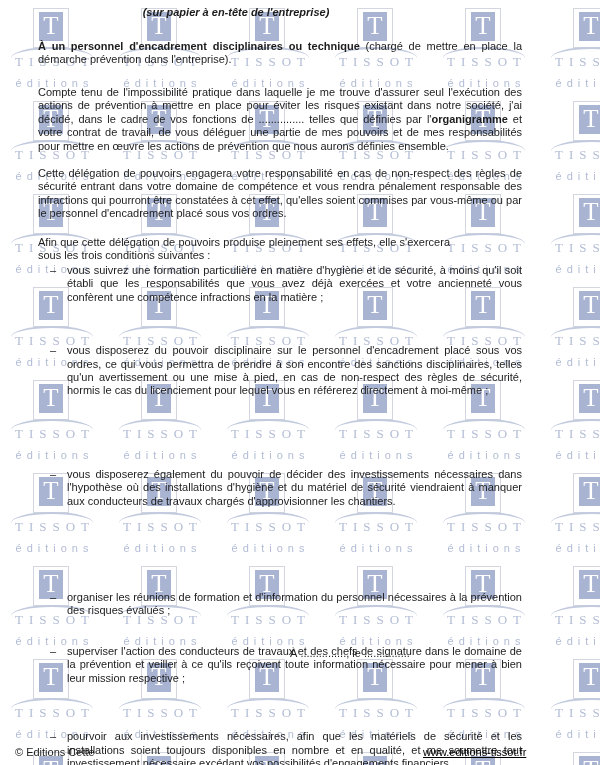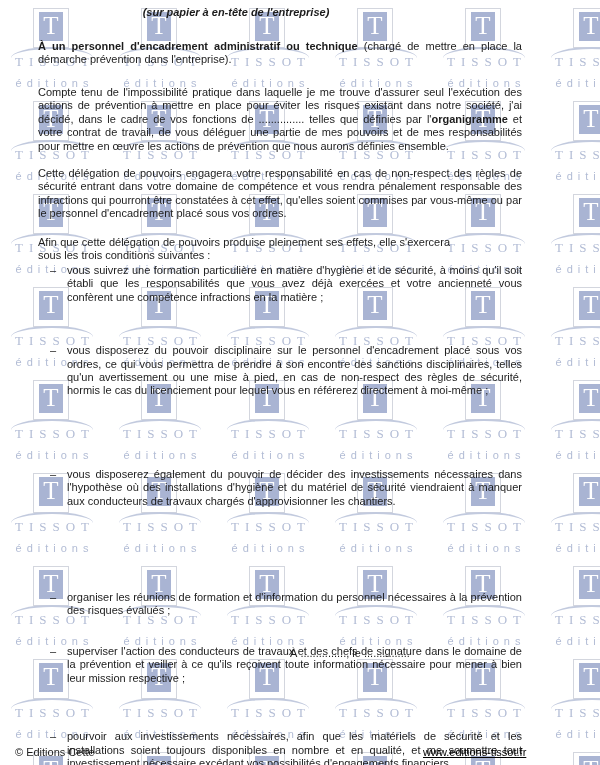--- a/index.html
+++ b/index.html
@@ -481,21 +481,21 @@
       <div class="wm-box-inner">T</div>
     </div>
 
   </div>
   </div>
 
 <div class="doc">
 
   <div class="abs header-note">(sur papier à en-tête de l'entreprise)</div>
 
-  <p class="abs" style="top:40px;left:0;width:484px;"><span class="b">À un personnel d'encadrement administratif ou technique</span><span> (chargé de mettre en place la démarche prévention dans l'entreprise).</span></p>
+  <p class="abs" style="top:40px;left:0;width:484px;"><span class="b">À un personnel d'encadrement disciplinaires ou technique</span><span> (chargé de mettre en place la démarche prévention dans l'entreprise).</span></p>
 
   <p class="abs" style="top:86px;left:0;width:484px;"><span>Compte tenu de l'impossibilité pratique dans laquelle je me trouve d'assurer seul l'exécution des actions de prévention à mettre en place pour éviter les risques existant dans notre société, j'ai décidé, dans le cadre de vos fonctions de ............... telles que définies par l'</span><span class="b">organigramme</span><span> et votre contrat de travail, de vous déléguer une partie de mes pouvoirs et de mes responsabilités pour mettre en œuvre les actions de prévention que nous aurons définies ensemble.</span></p>
 
   <p class="abs" style="top:167px;left:0;width:484px;">Cette délégation de pouvoirs engagera votre responsabilité en cas de non-respect des règles de sécurité entrant dans votre domaine de compétence et vous rendra pénalement responsable des infractions qui pourront être constatées à cet effet, qu'elles soient commises par vous-même ou par le personnel d'encadrement placé sous vos ordres.</p>
 
   <p class="abs narrow" style="top:236px;left:0;">Afin que cette délégation de pouvoirs produise pleinement ses effets, elle s'exercera sous les trois conditions suivantes :</p>
 
   <div class="abs blk bullet" style="top:264px;left:0;">
     <span class="dash">–</span>
     <span>vous suivrez une formation particulière en matière d'hygiène et de sécurité, à moins qu'il soit établi que les responsabilités que vous avez déjà exercées et votre ancienneté vous confèrent une compétence infractions en la matière ;</span>

